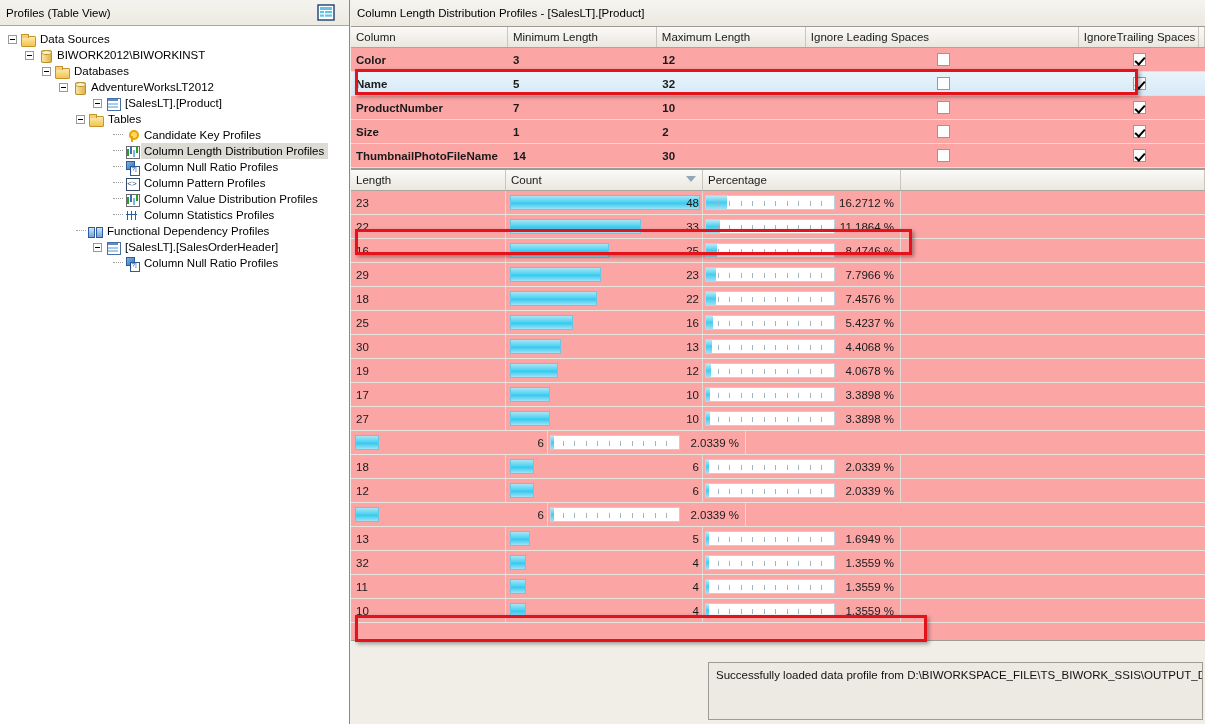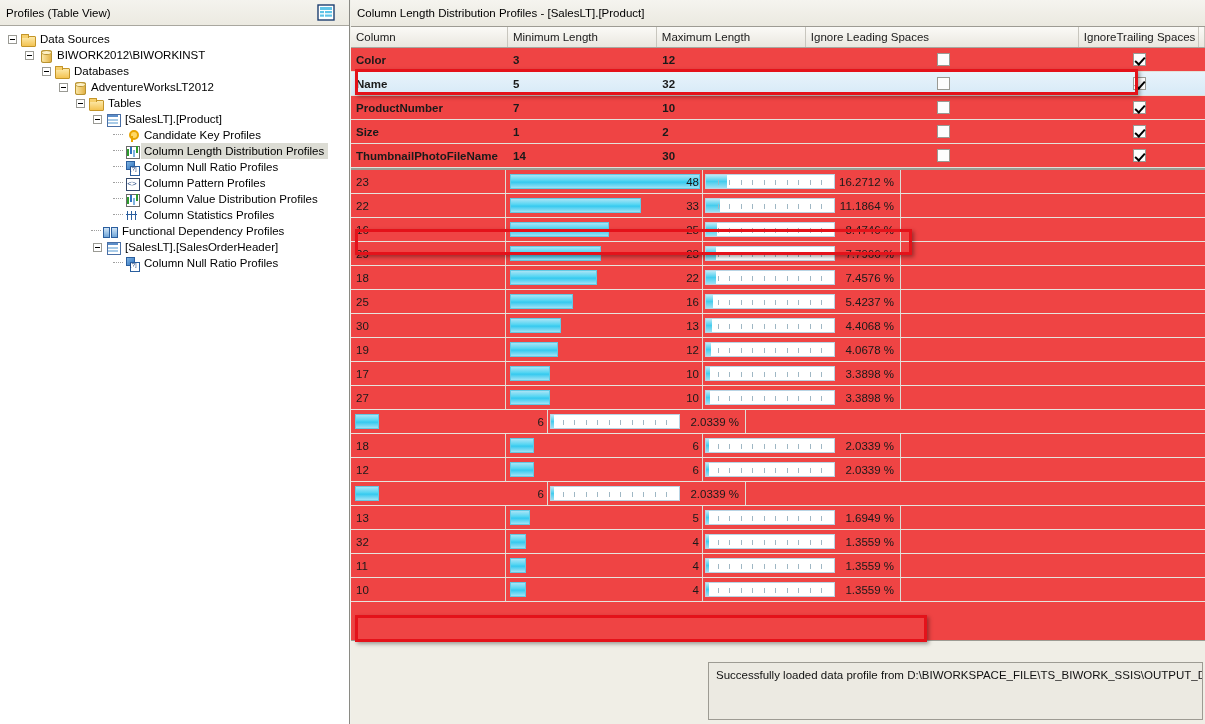--- a/index.html
+++ b/index.html
@@ -153,21 +153,21 @@
     position: absolute; left: 351px; top: 0; right: 0; bottom: 0;
     background: #f0eee6;
   }
   .pane-caption {
     height: 26px; display: flex; align-items: center;
     padding-left: 6px; font-size: 11.5px; color: #000;
     background: linear-gradient(to bottom,#f5f4ef 0%, #ebe9e0 100%);
     position: relative;
   }
   .grid {
-    background: #ef4444;
+    background: #fca5a5;
     border-top: 1px solid #9d9b93;
     border-bottom: 1px solid #9d9b93;
   }
   .ghead {
     display: flex; height: 21px; align-items: stretch;
     background: linear-gradient(to bottom,#fbfaf7 0%, #e9e7df 100%);
     border-bottom: 1px solid #a8a69e;
   }
   .ghead .hc {
     display: flex; align-items: center; padding-left: 5px;
@@ -303,29 +303,29 @@
         <div class="tnode" style="padding-left: 42px;">
           <span class="expander"></span>
           <span class="ico folder"></span>
           <span class="lbl">Databases</span>
         </div>
         <div class="tnode" style="padding-left: 59px;">
           <span class="expander"></span>
           <span class="ico cyl"></span>
           <span class="lbl">AdventureWorksLT2012</span>
         </div>
+        <div class="tnode" style="padding-left: 93px;">
+          <span class="expander"></span>
+          <span class="ico table"></span>
+          <span class="lbl">[SalesLT].[Product]</span>
+        </div>
         <div class="tnode" style="padding-left: 76px;">
           <span class="expander"></span>
           <span class="ico folder"></span>
           <span class="lbl">Tables</span>
-        </div>
-        <div class="tnode" style="padding-left: 93px;">
-          <span class="expander"></span>
-          <span class="ico table"></span>
-          <span class="lbl">[SalesLT].[Product]</span>
         </div>
         <div class="tnode" style="padding-left: 110px;">
           <span class="dots"></span>
           <span class="ico key"></span>
           <span class="lbl">Candidate Key Profiles</span>
         </div>
         <div class="tnode sel" style="padding-left: 110px;">
           <span class="dots"></span>
           <span class="ico bars"></span>
           <span class="lbl">Column Length Distribution Profiles</span>
@@ -345,21 +345,21 @@
         <div class="tnode" style="padding-left: 110px;">
           <span class="dots"></span>
           <span class="ico bars"></span>
           <span class="lbl">Column Value Distribution Profiles</span>
         </div>
         <div class="tnode" style="padding-left: 110px;">
           <span class="dots"></span>
           <span class="ico stat"></span>
           <span class="lbl">Column Statistics Profiles</span>
         </div>
-        <div class="tnode" style="padding-left: 88px;">
+        <div class="tnode" style="padding-left: 46px; margin-left: 27px;">
           <span class="dots"></span>
           <span class="ico fdep"></span>
           <span class="lbl">Functional Dependency Profiles</span>
         </div>
         <div class="tnode" style="padding-left: 93px;">
           <span class="expander"></span>
           <span class="ico table"></span>
           <span class="lbl">[SalesLT].[SalesOrderHeader]</span>
         </div>
         <div class="tnode" style="padding-left: 110px;">
@@ -446,20 +446,29 @@
             <div class="gc c-trail center">
               <span class="cbox checked"></span>
             </div>
             <div class="gc c-rest"></div>
           </div>
         </div>
     </div>
 
 
     <div class="grid" id="dist-scroll-clip" style="height:472px;">
+      <div class="ghead">
+        <div class="hc d-len">Length</div>
+        <div class="hc d-cnt">
+          <span>Count</span>
+          <span class="sortglyph"></span>
+        </div>
+        <div class="hc d-pct">Percentage</div>
+        <div class="hc d-rest"></div>
+      </div>
       <div id="dist-rows">
           <div class="drow">
             <div class="dcell len">23</div>
             <div class="dcell cnt">
               <span class="bar" style="width: 190px;"></span>
               <span class="cntnum">48</span>
             </div>
             <div class="dcell pct">
               <span class="gauge">
                 <span class="fill" style="width: 20.8271px;"></span>

